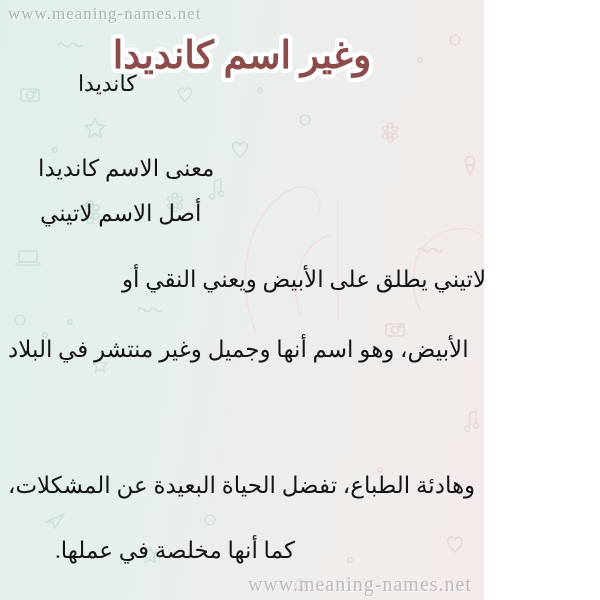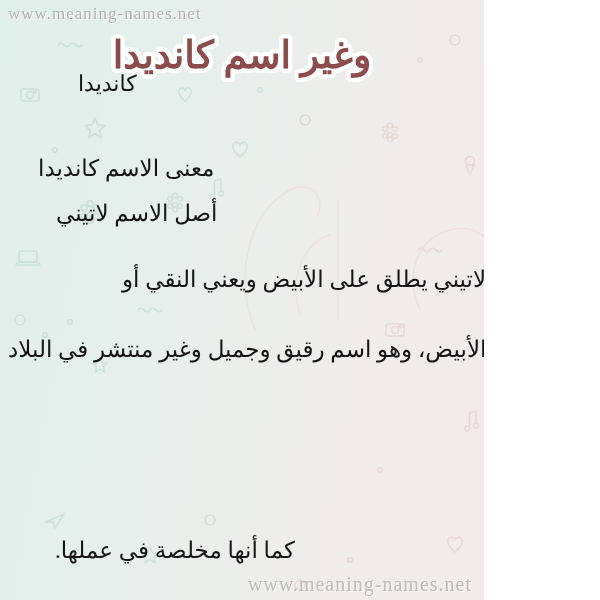--- a/index.html
+++ b/index.html
@@ -58,21 +58,21 @@
   .line {
     position: absolute;
     direction: rtl;
     white-space: nowrap;
     color: #141414;
     font-size: 23px;
     line-height: 1.25;
   }
   .l1 { left: 78px;  top: 70px;  font-size: 22px; }
   .l2 { left: 38px;  top: 136px; margin-top: 19px; }
-  .l3 { left: 40px;  top: 200px; margin-left: 16px; }
+  .l3 { left: 40px;  top: 200px; }
   .l4 { left: 122px; top: 266px; }
   .l5 { left: 8px;   top: 336px; }
   .l6 { left: 27px;  top: 405px; }
   .l7 { left: 8px;   top: 472px; }
   .l8 { left: 55px;  top: 537px; }
 </style>
 </head>
 <body>
 
 <div class="page">
@@ -196,18 +196,19 @@
   </svg>
 
   <div class="wm-top">www.meaning-names.net</div>
 
   <h1 class="title">وغير اسم كانديدا</h1>
 
   <div class="line l1" dir="rtl">كانديدا</div>
   <div class="line l2" dir="rtl">معنى الاسم كانديدا</div>
   <div class="line l3" dir="rtl">أصل الاسم لاتيني</div>
   <div class="line l4" dir="rtl">اسم لاتيني يطلق على الأبيض ويعني النقي أو</div>
-  <div class="line l5" dir="rtl">الأبيض، وهو اسم رقيق وجميل وغير منتشر في البلاد</div>
+  <div class="line l5" dir="rtl">الأبيض، وهو اسم أنها وجميل وغير منتشر في البلاد</div>
+  <div class="line l7" dir="rtl">وهادئة الطباع، تفضل الحياة البعيدة عن المشكلات،</div>
   <div class="line l8" dir="rtl">كما أنها مخلصة في عملها.</div>
 
   <div class="wm-bottom">www.meaning-names.net</div>
 
 </div>
 
 </body></html>

